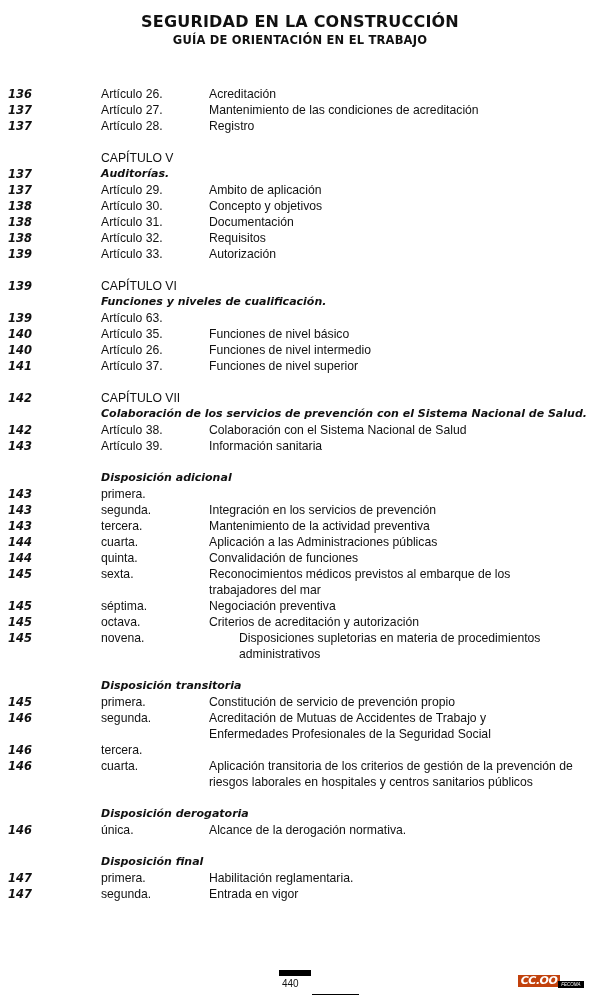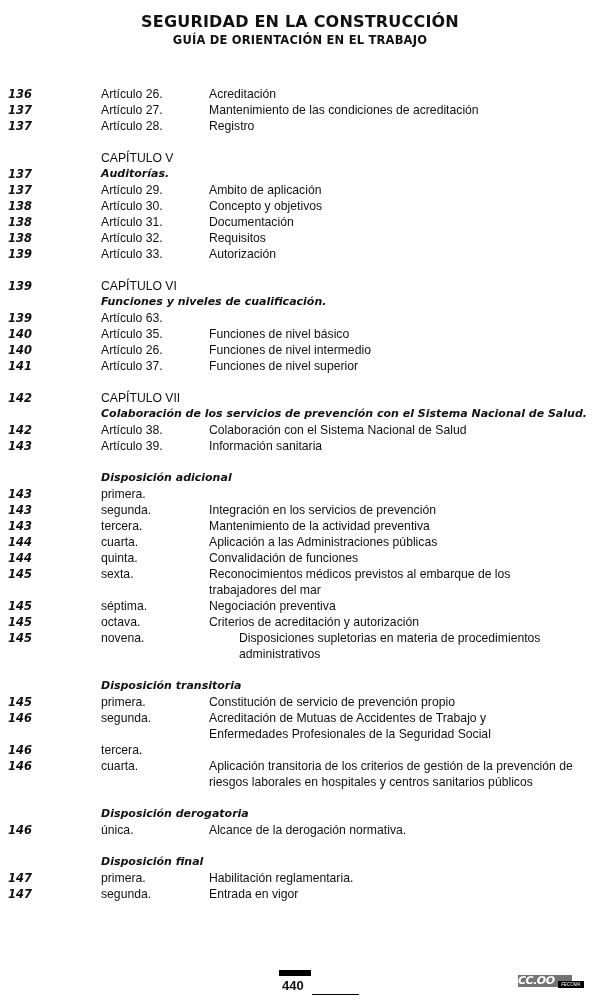--- a/index.html
+++ b/index.html
@@ -93,51 +93,50 @@
       left: 279px;
       top: 970px;
       width: 32px;
       height: 6px;
       background: #000;
     }
     .page-num {
       position: absolute;
       left: 282px;
       top: 978px;
-      font-size: 13px;
-      font-weight: bold;
+      font-size: 10px;
     }
     .page-line {
       position: absolute;
       left: 312px;
       top: 994px;
       width: 47px;
       height: 1px;
       background: #000;
     }
     .logo {
       position: absolute;
       left: 518px;
       top: 975px;
       width: 66px;
       height: 16px;
     }
     .logo .main {
       position: absolute;
       left: 0;
       top: 0;
-      width: 54px;
+      width: 42px;
       height: 12px;
-      background: #737373;
+      background: #c2410c;
       color: #fff;
       font-weight: bold;
       font-style: italic;
       font-size: 11px;
       line-height: 12px;
-      text-align: left;
+      text-align: center;
       font-family: "DejaVu Sans", sans-serif;
       letter-spacing: -0.5px;
     }
     .logo .sub {
       position: absolute;
       left: 40px;
       top: 6px;
       width: 26px;
       height: 7px;
       background: #000;

